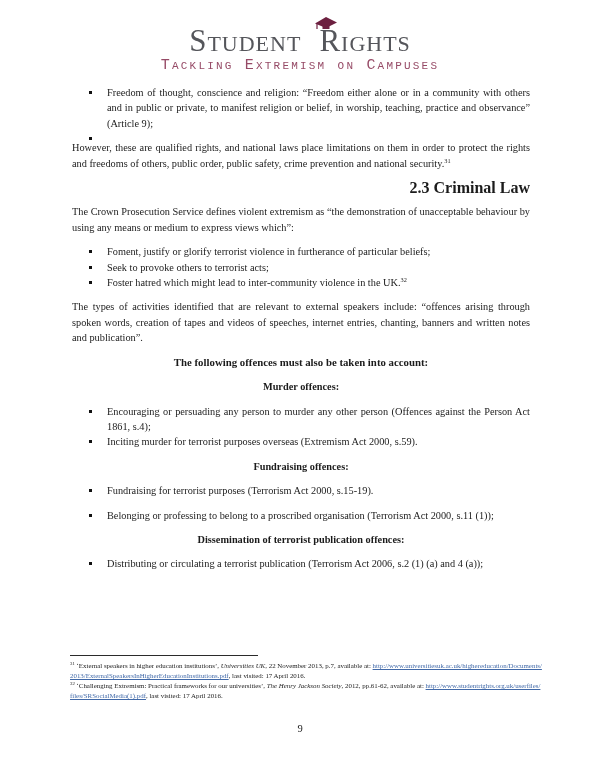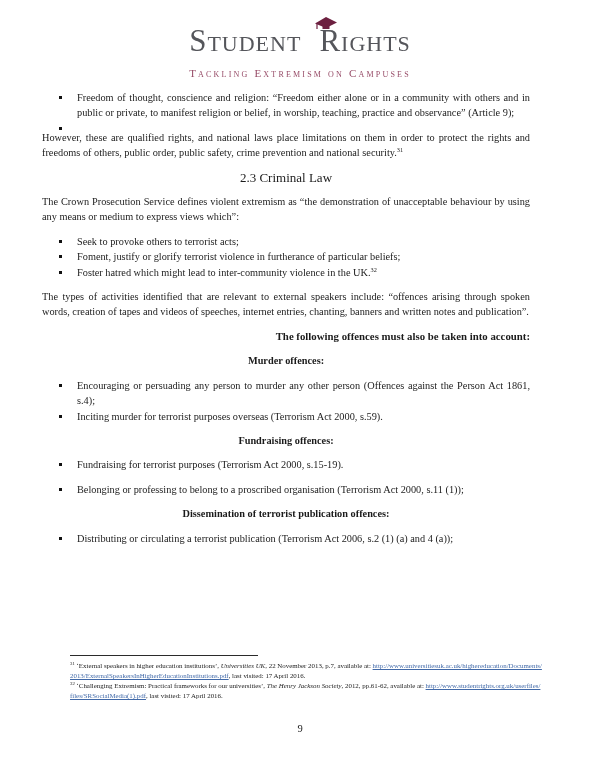--- a/index.html
+++ b/index.html
@@ -11,39 +11,39 @@
   }
   
   .logo{ text-align:center; padding-top:25px; }
   .logo-title{
     font-variant:small-caps; font-size:31px; line-height:1;
     color:#55565b; letter-spacing:1px; font-weight:normal;
   }
   .logo-title .word2{ position:relative; display:inline-block; margin-left:18px;}
   .cap{ position:absolute; left:-5px; top:-9px; width:24px; height:15px; }
   .logo-tagline{
-    font-variant:small-caps; font-size:11px; letter-spacing:2.2px;
-    color:#964a66; margin-top:11px;
+    font-variant:small-caps; font-size:15px; letter-spacing:2.2px;
+    color:#964a66; margin-top:1px;font-family:Liberation Mono, monospace;
   }
   
   .content{
-    margin:11px 70px 0 42px;
+    margin:11px 70px 0 72px;
     font-size:10.3px; line-height:15.4px; text-align:justify;
   }
   .content p{ margin:0 0 9px 0; }
   .content ul{ list-style:none; margin:0 0 9px 0; padding:0; }
   .content li{ position:relative; padding-left:35px; }
   .content li .marker{
     position:absolute; left:17px; top:6px; width:3px; height:3px;
     background:#111;
   }
   h2.section-heading{
-    font-size:13px; font-weight:normal; margin:3px 0 9px 0; text-align:center;
+    font-size:16px; font-weight:bold; margin:3px 0 9px 0; text-align:right;
   }
-  .offences-intro{ font-weight:bold; font-size:10.8px; text-align:right; }
+  .offences-intro{ font-weight:bold; font-size:10.8px; text-align:center; }
   .sub-heading{ font-weight:bold; text-align:center; margin:0 0 9px 0; }
   sup.fnref{ font-size:6.3px; line-height:0; vertical-align:super; }
   
   .footnotes{
     position:absolute; left:70px; right:58px; top:655px;
     font-size:6.9px; line-height:10px; text-align:left; color:#1b1b1b;
   }
   .fn-rule{ width:188px; border:0; border-top:1px solid #2b2b2b; margin:0 0 5px 0; }
   .fn{ margin:0; }
   .fn .src{ font-style:italic; }
@@ -79,33 +79,33 @@
       <li><span class="marker"></span></li>
     </ul>
 
     <p><span>However, these are qualified rights, and national laws place limitations on them in order to protect the rights and freedoms of others, public order, public safety, crime prevention and national security.</span><sup class="fnref">31</sup></p>
 
     <h2 class="section-heading">2.3 Criminal Law</h2>
 
     <p>The Crown Prosecution Service defines violent extremism as “the demonstration of unacceptable behaviour by using any means or medium to express views which”:</p>
 
     <ul>
+      <li><span class="marker"></span><span>Foment, justify or glorify terrorist violence in furtherance of particular beliefs;</span></li>
       <li><span class="marker"></span><span>Seek to provoke others to terrorist acts;</span></li>
-      <li><span class="marker"></span><span>Foment, justify or glorify terrorist violence in furtherance of particular beliefs;</span></li>
       <li><span class="marker"></span><span>Foster hatred which might lead to inter-community violence in the UK.</span><sup class="fnref">32</sup></li>
     </ul>
 
     <p>The types of activities identified that are relevant to external speakers include: “offences arising through spoken words, creation of tapes and videos of speeches, internet entries, chanting, banners and written notes and publication”.</p>
 
     <p class="offences-intro">The following offences must also be taken into account:</p>
 
     <p class="sub-heading">Murder offences:</p>
     <ul>
       <li><span class="marker"></span><span>Encouraging or persuading any person to murder any other person (Offences against the Person Act 1861, s.4);</span></li>
-      <li><span class="marker"></span><span>Inciting murder for terrorist purposes overseas (Terrorism Act 2000, s.59).</span></li>
+      <li><span class="marker"></span><span>Inciting murder for terrorist purposes overseas (Extremism Act 2000, s.59).</span></li>
     </ul>
 
     <p class="sub-heading">Fundraising offences:</p>
     <ul>
       <li><span class="marker"></span><span>Fundraising for terrorist purposes (Terrorism Act 2000, s.15-19).</span></li>
     </ul>
 
     <ul>
       <li><span class="marker"></span><span>Belonging or professing to belong to a proscribed organisation (Terrorism Act 2000, s.11 (1));</span></li>
     </ul>

